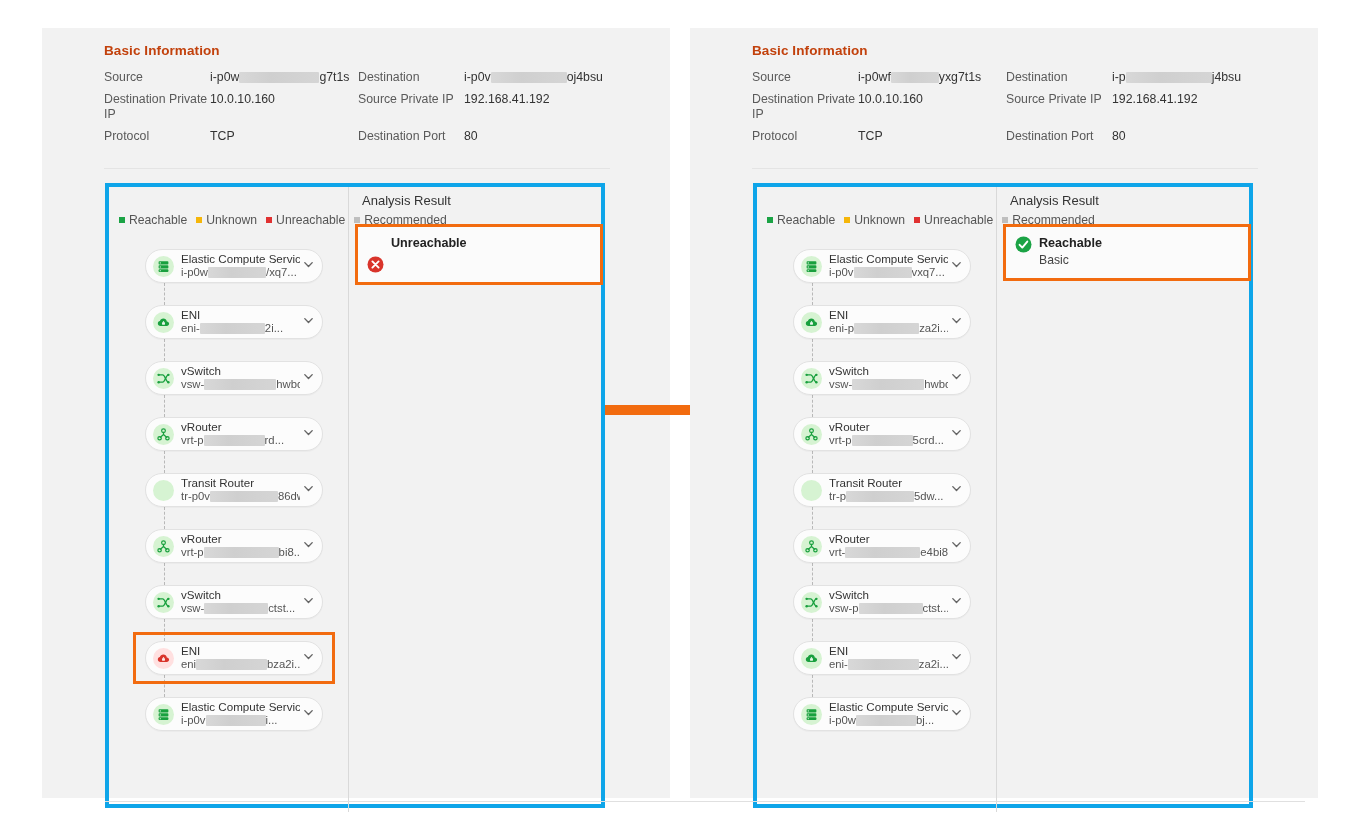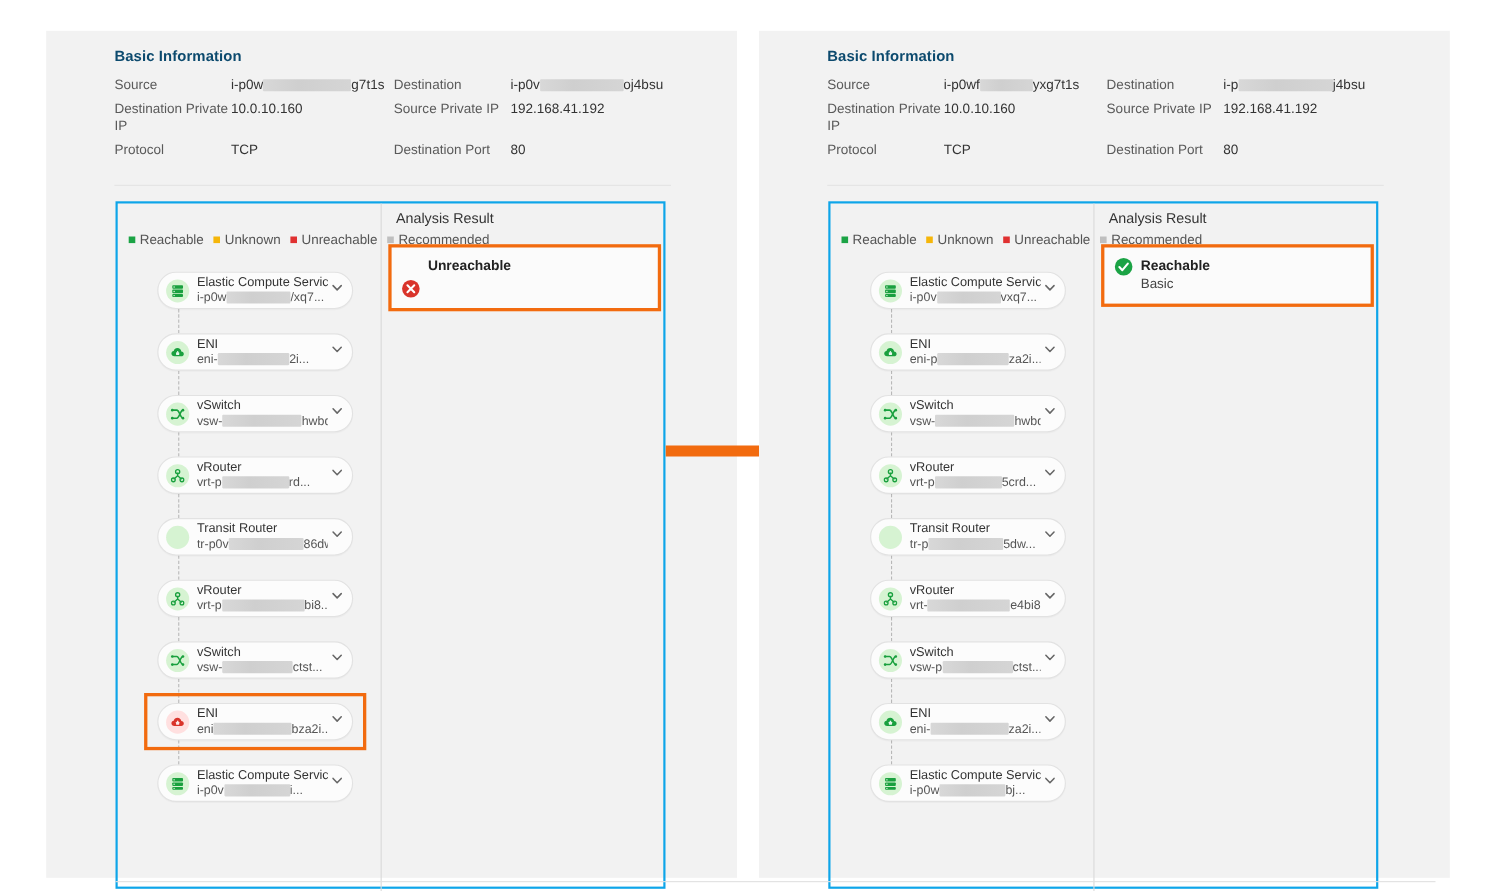--- a/index.html
+++ b/index.html
@@ -27,21 +27,21 @@
   .panel-left  { left: 42px;  width: 628px; }
   .panel-right { left: 690px; width: 628px; }
 
   .panel-inner { position: relative; width: 100%; height: 100%; }
 
   
   .basic-title {
     position: absolute;
     left: 62px; top: 15px;
     font-size: 13.5px; font-weight: bold;
-    color: #0c4a6e; letter-spacing: .1px;
+    color: #c2410c; letter-spacing: .1px;
   }
   .basic-grid {
     position: absolute;
     left: 62px; top: 38px;
     width: 510px;
     display: grid;
     grid-template-columns: 106px 148px 106px 140px;
     row-gap: 0px;
     font-size: 12.3px;
     color: #555;
@@ -57,21 +57,21 @@
     left: 62px; top: 140px;
     width: 506px; height: 1px;
     background: #e4e4e4;
   }
 
   
   .result-card {
     position: absolute;
     left: 63px; top: 155px;
     width: 500px; height: 625px;
-    border: 2px solid #0ea5e9;
+    border: 4px solid #0ea5e9;
     background: transparent;
   }
   .card-split {
     position: absolute;
     left: 239px; top: 0;
     width: 1px; height: 625px;
     background: #d9d9d9;
   }
   .analysis-title {
     position: absolute;

